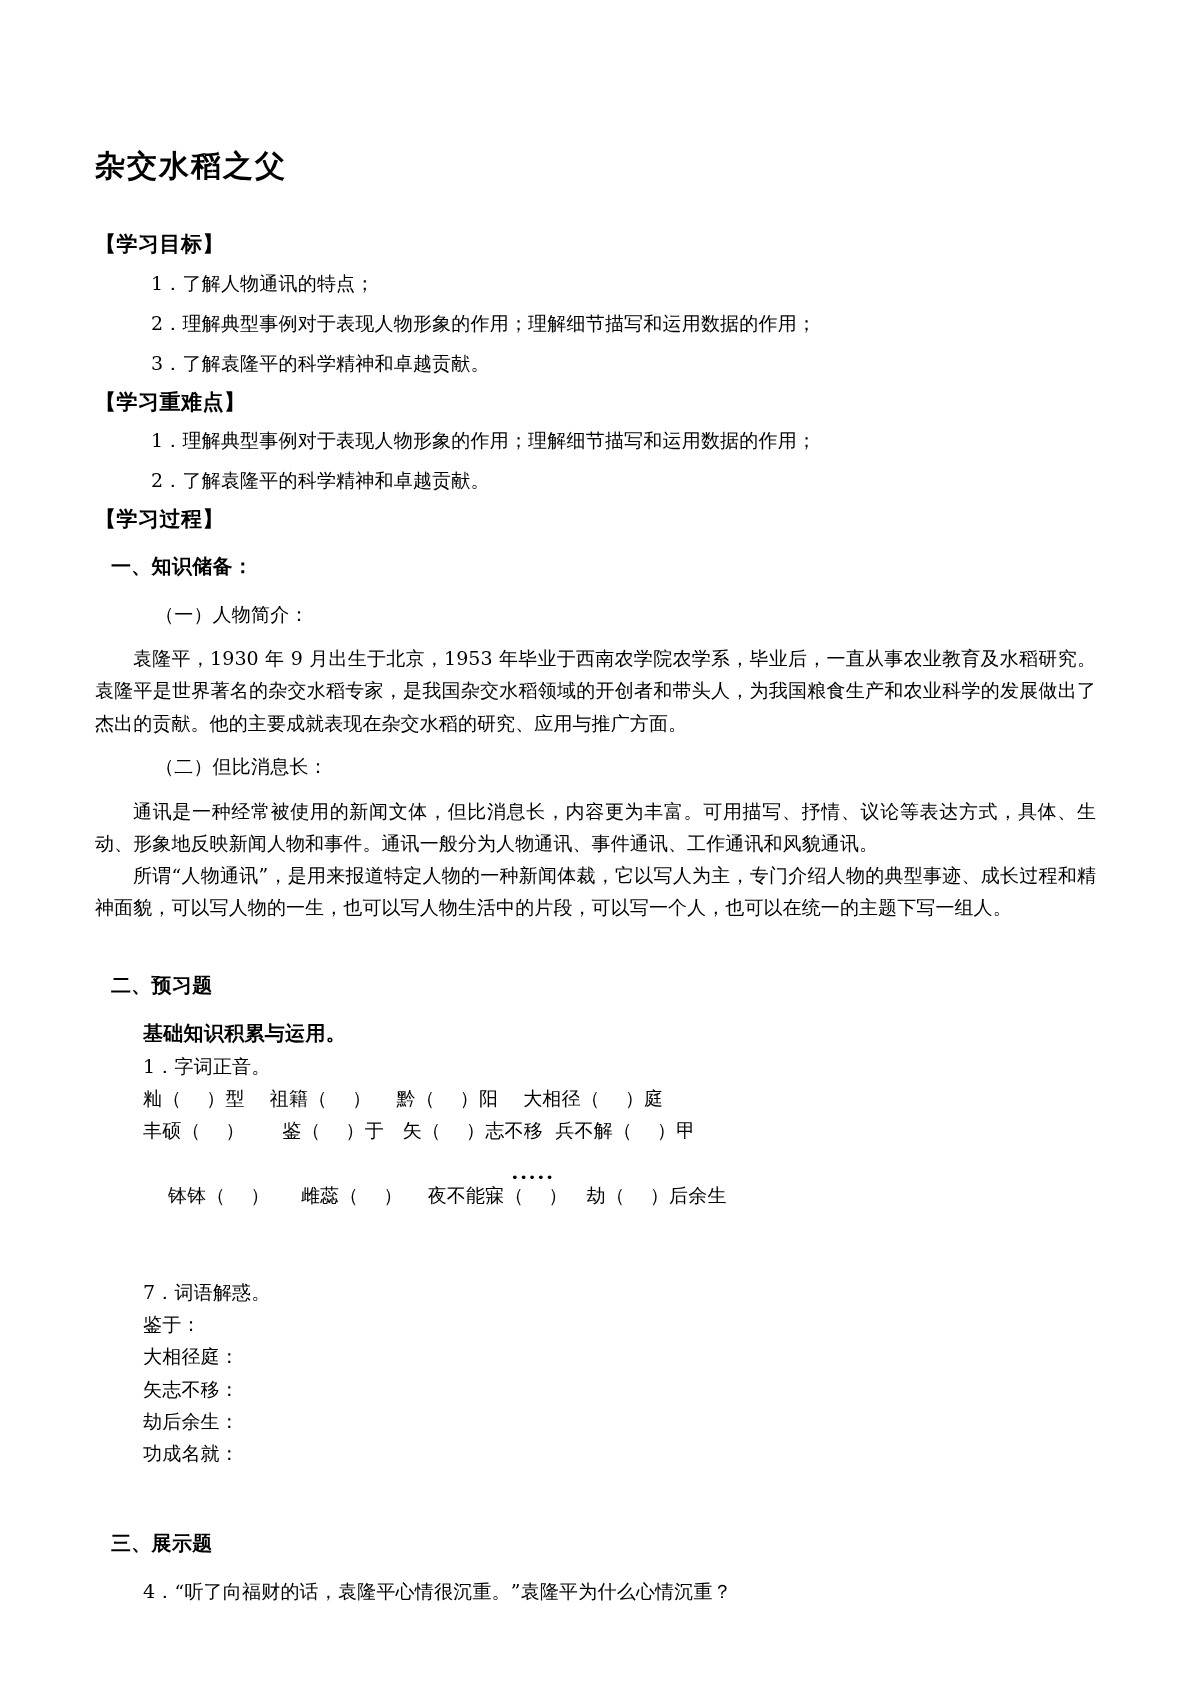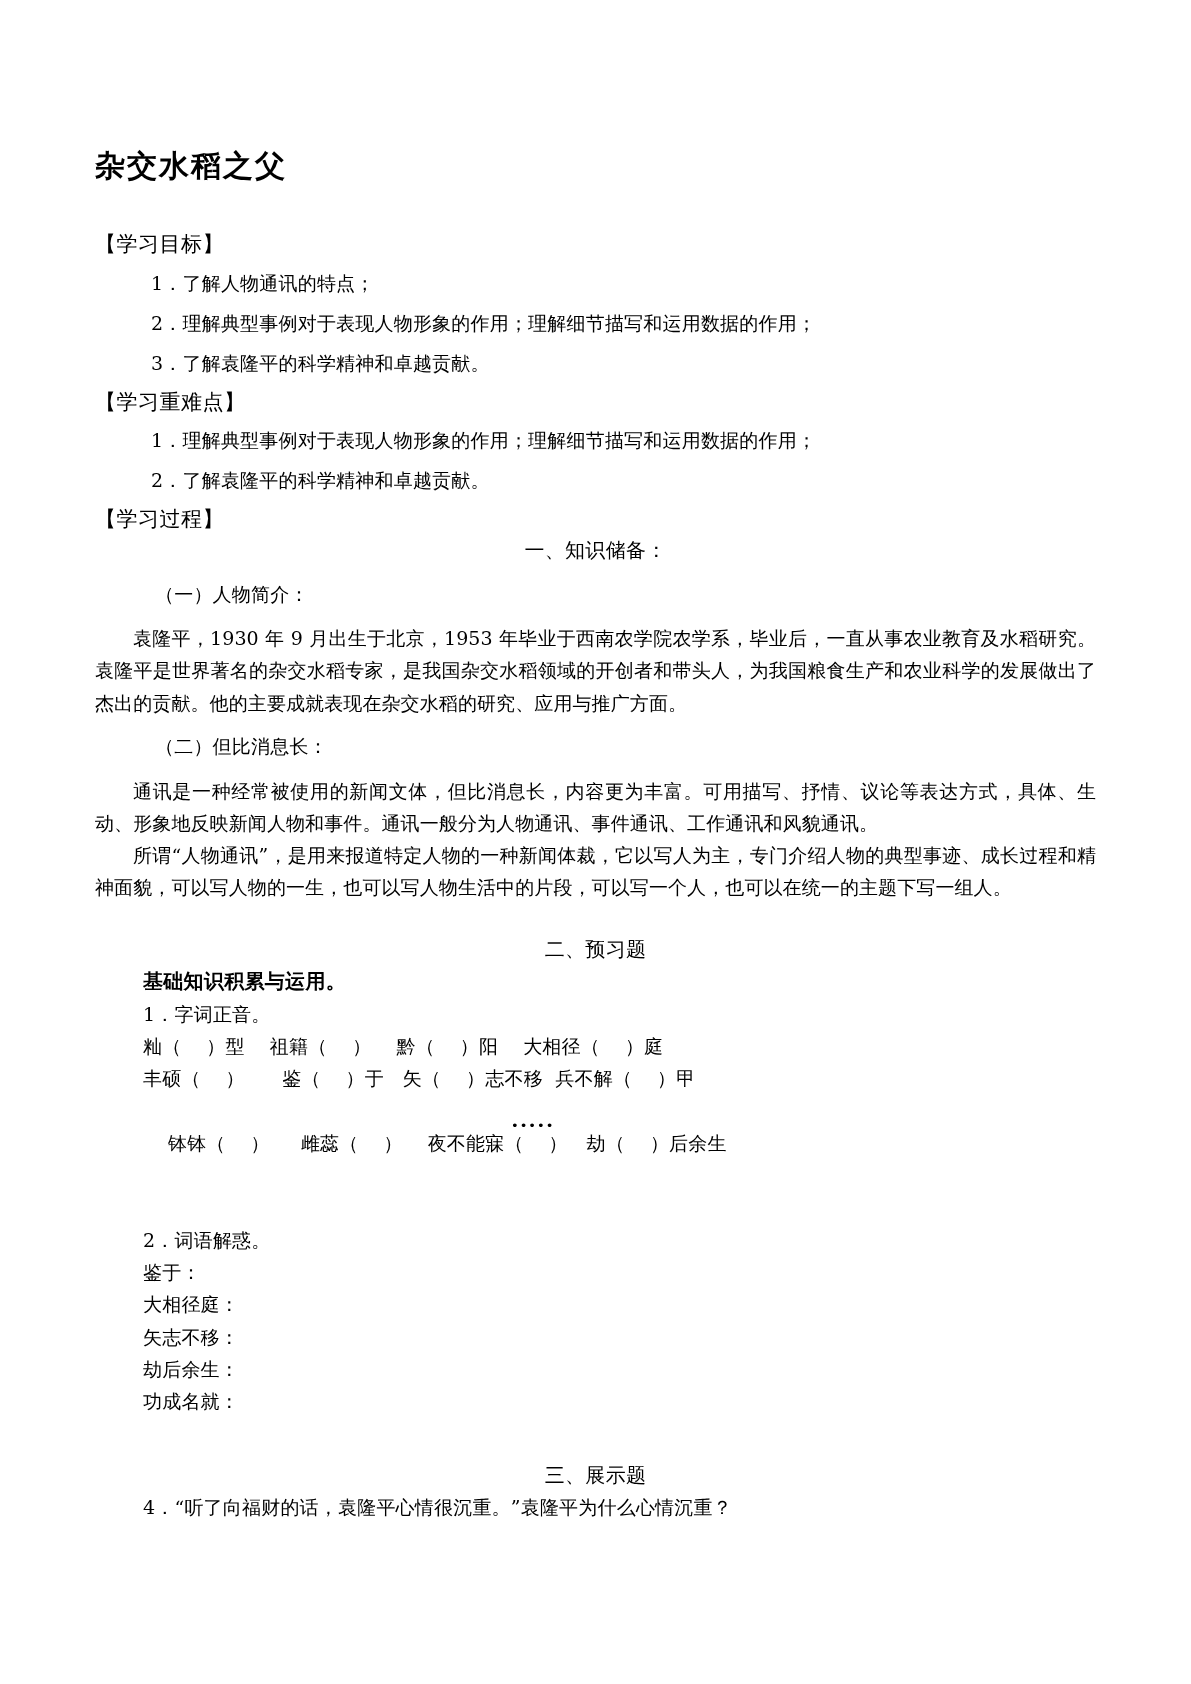--- a/index.html
+++ b/index.html
@@ -28,44 +28,43 @@
     font-weight: bold;
     letter-spacing: 2px;
     margin-top: 148px;
     margin-bottom: 0;
     line-height: 1.2;
     font-family: "DejaVu Serif", "Liberation Serif", serif;
   }
   
   .bracket-heading {
     font-size: 21px;
-    font-weight: normal;
+    font-weight: bold;
     letter-spacing: 0.5px;
     line-height: 1.42;
     margin: 0;
     font-family: "DejaVu Sans", "Liberation Sans", sans-serif;
   }
   .spacer-title { height: 46px; }
   
   .list-item {
     font-size: 19px;
     line-height: 1.68;
     margin: 8px;
     padding-left: 48px;
     letter-spacing: 0.2px;
   }
   
   .section-heading {
     font-size: 20px;
-    font-weight: normal;
+    font-weight: bold;
     line-height: 1.58;
-    margin: 0;
+    margin: 16px;
     letter-spacing: 0.3px;
     font-family: "DejaVu Sans", "Liberation Sans", sans-serif;
-    text-align: center;
   }
   .sub-bold {
     font-size: 20px;
     font-weight: bold;
     line-height: 1.62;
     margin: 0;
     padding-left: 48px;
     letter-spacing: 0.3px;
     font-family: "DejaVu Sans", "Liberation Sans", sans-serif;
   }
@@ -143,21 +142,21 @@
 
   <div class="section-heading">二、预习题</div>
   <div class="sub-bold">基础知识积累与运用。</div>
   <div class="plain-line">1．字词正音。</div>
   <div class="plain-line">籼（    ）型    祖籍（    ）    黔（    ）阳    大相径（    ）庭</div>
   <div class="plain-line">丰硕（    ）      鉴（    ）于   矢（    ）志不移  兵不解（    ）甲</div>
   <div class="plain-line with-dots">
     <span>钵钵（    ）     雌蕊（    ）    夜不能寐（    ）   劫（    ）后余生</span>
     <span class="emph-dots">•••••</span>
   </div>
-  <div class="plain-line">2．词语解惑。</div>
+  <div class="plain-line">7．词语解惑。</div>
   <div class="plain-line">鉴于：</div>
   <div class="plain-line">大相径庭：</div>
   <div class="plain-line">矢志不移：</div>
   <div class="plain-line">劫后余生：</div>
   <div class="plain-line">功成名就：</div>
 
   <div class="gap-large"></div>
 
   <div class="section-heading">三、展示题</div>
   <div class="plain-line">4．“听了向福财的话，袁隆平心情很沉重。”袁隆平为什么心情沉重？</div>

